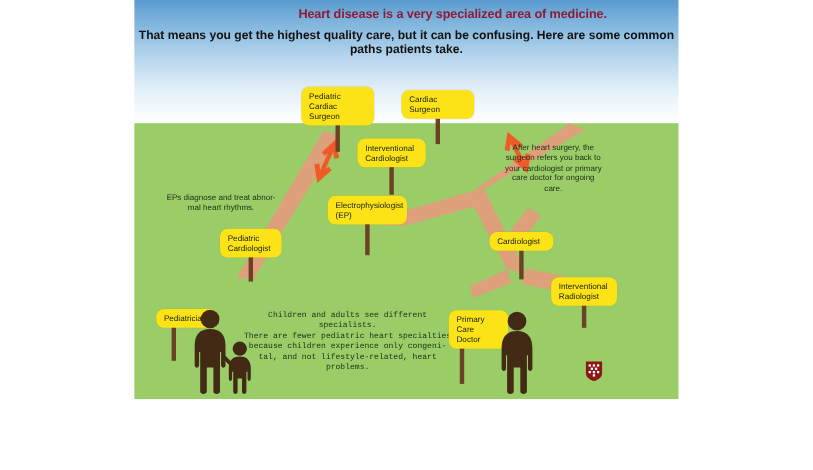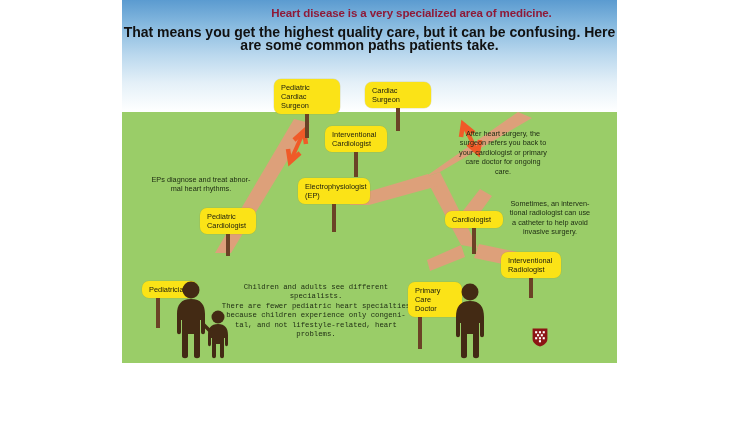--- a/index.html
+++ b/index.html
@@ -54,21 +54,21 @@
     font-weight: bold;
     letter-spacing: -0.1px;
     padding-left: 42px;
   }
   .head-sub {
     position: absolute;
     left: 0; top: 26px;
     width: 100%;
     text-align: center;
     color: #111111;
-    font-size: 14px;
+    font-size: 11px;
     font-weight: bold;
     line-height: 12.5px;
   }
   
   #paths {
     position: absolute;
     left: 0; top: 0;
     width: 495px;
     height: 363px;
   }
@@ -265,24 +265,20 @@
 
     <div class="note" style="left:316px; top:129px; width:130px;">After heart surgery, the
 surgeon refers you back to
 your cardiologist or primary
 care doctor for ongoing
 care.</div>
 
     <div class="note" style="left:14px; top:175px; width:130px;">EPs diagnose and treat abnor-
 mal heart rhythms.</div>
 
-    <div class="note" style="left:367px; top:199px; width:122px;">Sometimes, an interven-
-tional radiologist can use
-a catheter to help avoid
-invasive surgery.</div>
 
     <div class="note" style="left:98px; top:283px; width:192px;font-family:Liberation Mono, monospace;">Children and adults see different specialists.
 There are fewer pediatric heart specialties
 because children experience only congeni-
 tal, and not lifestyle-related, heart problems.</div>
 
     <div id="logo">
       <svg class="shield" width="16" height="19" viewBox="0 0 16 19" xmlns="http://www.w3.org/2000/svg">
         <path d="M0.6 0.6 H15.4 V11 C15.4 15 11.5 17.4 8 18.4 C4.5 17.4 0.6 15 0.6 11 Z" fill="#8c1515"></path>
         <g fill="#ffffff">

